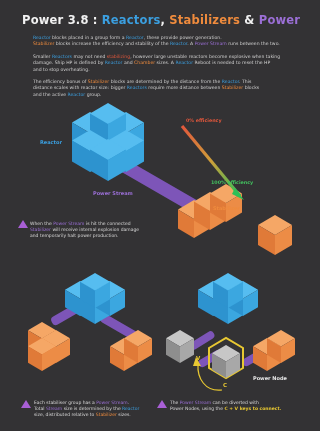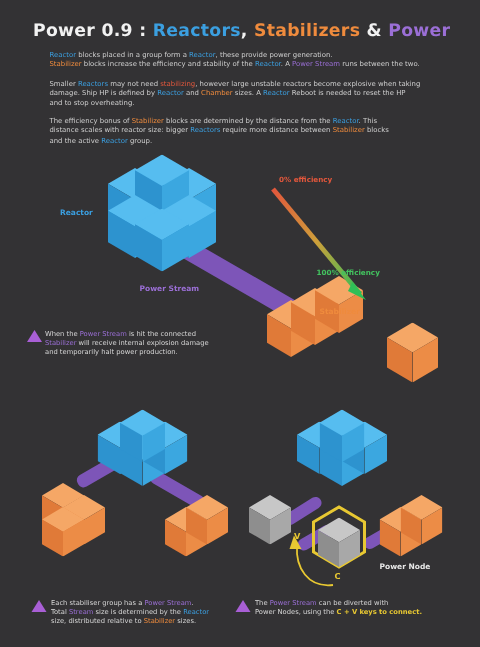--- a/index.html
+++ b/index.html
@@ -86,21 +86,21 @@
   .key{color:#e8c832;font-weight:bold;}
 
   svg.overlay{position:absolute;left:0;top:0;width:300px;height:431px;pointer-events:none;}
 </style>
 </head>
 <body>
 
 <div class="stage">
 
   <div class="title">
-    <span class="t-white">Power 0.9 : </span><span class="t-blue">Reactors</span><span class="t-white">, </span><span class="t-orange">Stabilizers</span><span class="t-white"> &amp; </span><span class="t-purple">Power Streams</span>
+    <span class="t-white">Power 3.8 : </span><span class="t-blue">Reactors</span><span class="t-white">, </span><span class="t-orange">Stabilizers</span><span class="t-white"> &amp; </span><span class="t-purple">Power Streams</span>
   </div>
 
   <div class="para p1">
       <div><span class="c-blue">Reactor</span><span> blocks placed in a group form a </span><span class="c-blue">Reactor</span><span>, these provide power generation.</span></div>
       <div><span class="c-orange">Stabilizer</span><span> blocks increase the efficiency and stability of the </span><span class="c-blue">Reactor</span><span>. A </span><span class="c-purple">Power Stream</span><span> runs between the two.</span></div>
     </div>
   <div class="para p2">
       <div><span>Smaller </span><span class="c-blue">Reactors</span><span> may not need </span><span class="c-red">stabilizing</span><span>, however large unstable reactors become explosive when taking</span></div>
       <div><span>damage. Ship HP is defined by </span><span class="c-blue">Reactor</span><span> and </span><span class="c-orange">Chamber</span><span> sizes. A </span><span class="c-blue">Reactor</span><span> Reboot is needed to reset the HP</span></div>
       <div><span>and to stop overheating.</span></div>

